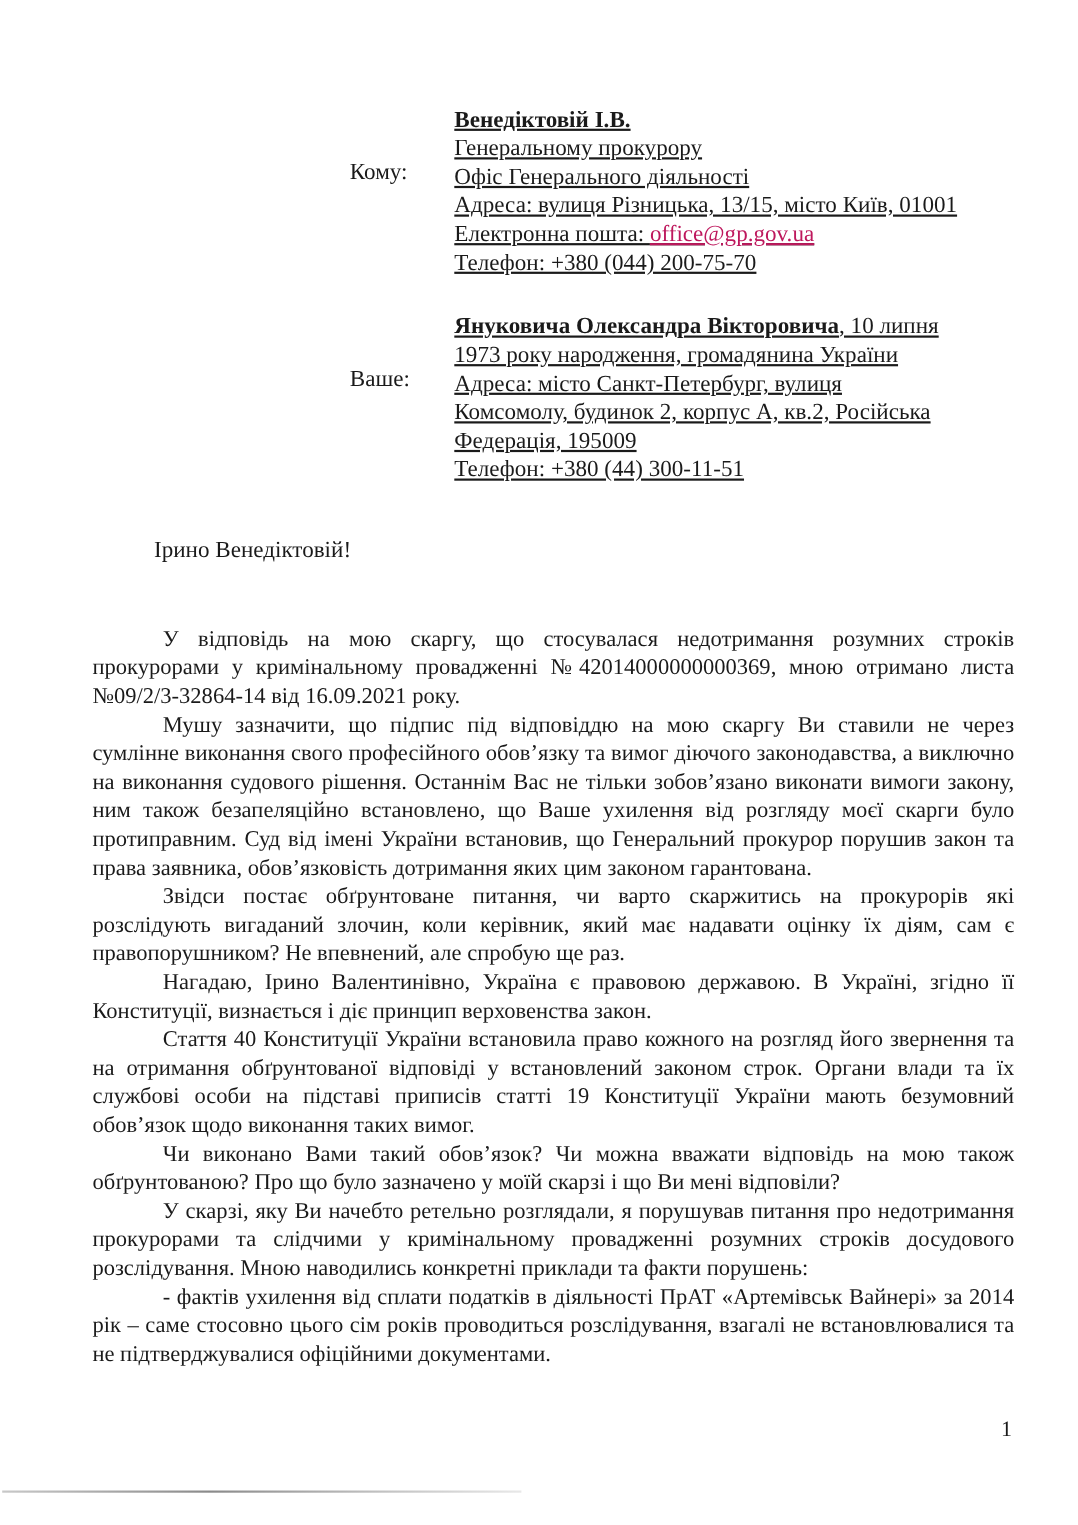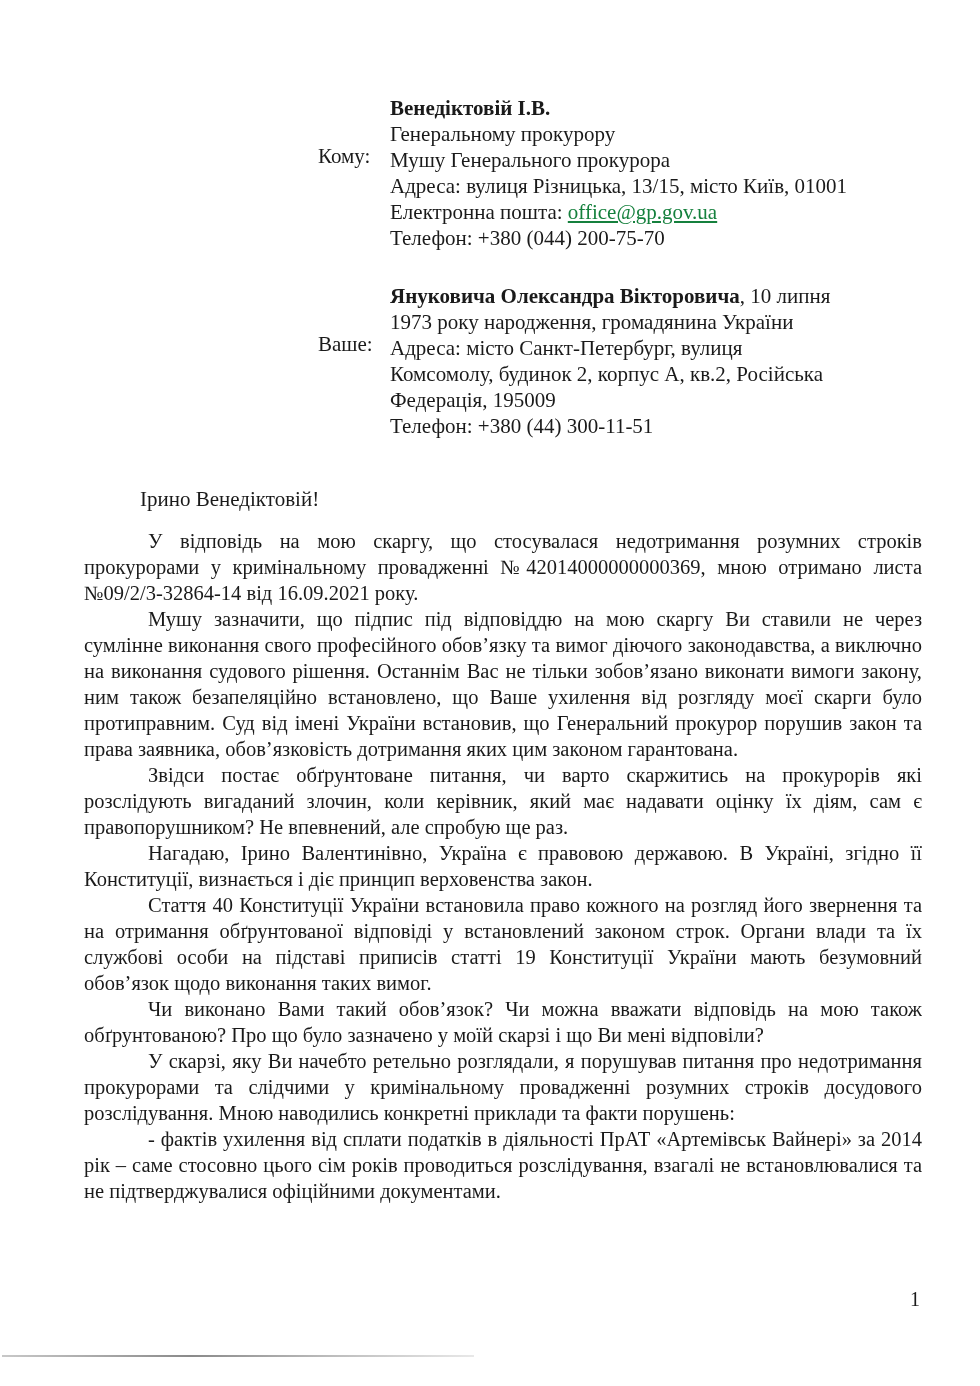--- a/index.html
+++ b/index.html
@@ -3,47 +3,47 @@
   <meta charset="utf-8">
   <style>
     html, body { margin: 0; padding: 0; background: #ffffff; }
     body {
       width: 980px; height: 1386px; position: relative; overflow: hidden;
       font-family: "Liberation Serif", "DejaVu Serif", serif;
       color: #1a1a1a;
     }
     .addr-block { position: absolute; left: 318px; width: 640px; font-size: 21px; line-height: 26px; }
     .addr-block .label { position: absolute; left: 0; top: 0; margin-top: 48px; }
-    .addr-block .lines { margin-left: 72px; }
+    .addr-block .lines { margin-left: 95px; text-decoration: underline; }
     .addr-block .line { white-space: nowrap; }
     .bold { font-weight: bold; }
-    .link { color: #15803d; text-decoration: underline; }
+    .link { color: #be185d; text-decoration: underline; }
     #to-block { top: 95px; }
     #from-block { top: 283px; }
     .greeting { position: absolute; left: 140px; top: 486px; font-size: 21px; line-height: 26px; }
     .body-text {
-      position: absolute; left: 84px; width: 838px; top: 528px;
+      position: absolute; left: 84px; width: 838px; top: 568px;
       font-size: 20.5px; line-height: 26px; text-align: justify;
     }
     .body-text p { margin: 0; text-indent: 64px; }
     .page-num { position: absolute; left: 910px; top: 1288px; font-size: 20px; }
     .scan-line {
       position: absolute; left: 2px; top: 1355px; width: 472px; height: 2px;
       background: linear-gradient(to right, #c8c8c8, #8a8a8a 40%, #bdbdbd 70%, #e8e8e8);
     }
   </style>
 </head>
 <body>
 
 <div class="addr-block" id="to-block">
   <span class="label">Кому:</span>
   <div class="lines">
     <div class="line bold">Венедіктовій І.В.</div>
     <div class="line">Генеральному прокурору</div>
-    <div class="line">Мушу Генерального прокурора</div>
+    <div class="line">Офіс Генерального діяльності</div>
     <div class="line">Адреса: вулиця Різницька, 13/15, місто Київ, 01001</div>
     <div class="line">
       <span>Електронна пошта: </span><span class="link">office@gp.gov.ua</span>
     </div>
     <div class="line">Телефон: +380 (044) 200-75-70</div>
   </div>
 </div>
 
 <div class="addr-block" id="from-block">
   <span class="label">Ваше:</span>

